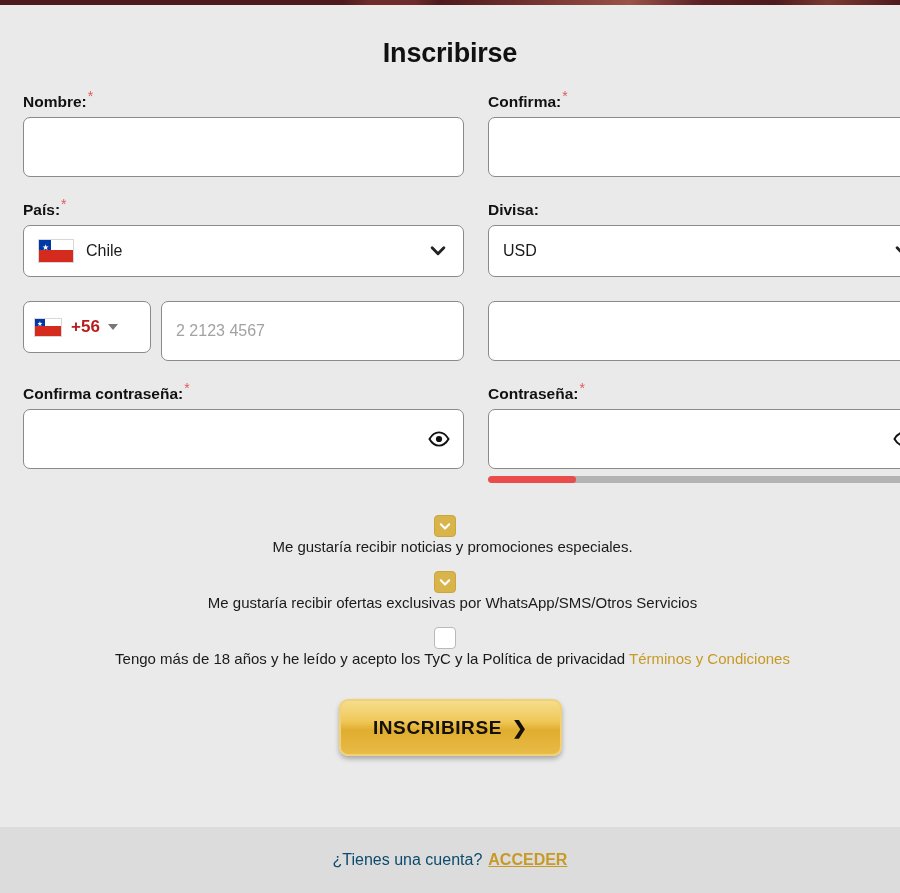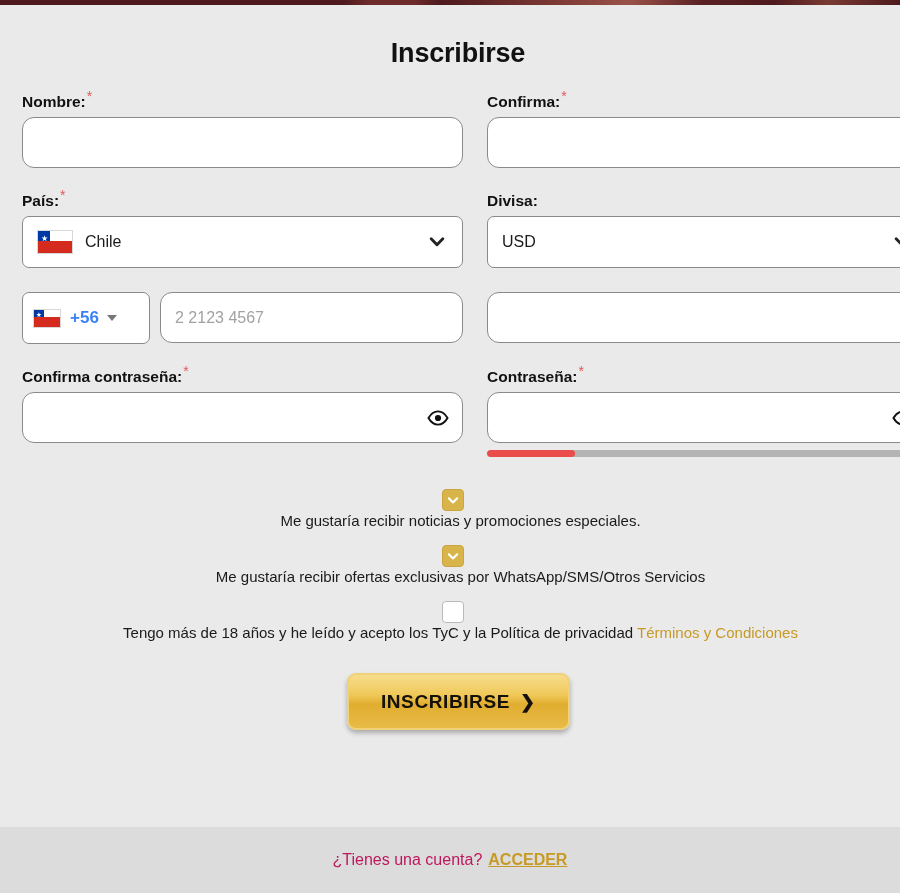--- a/index.html
+++ b/index.html
@@ -40,22 +40,21 @@
 
   .page {
     position: absolute;
     top: 5px; left: 0;
     width: 900px;
     height: 822px;
     background: #eaeaea;
   }
 
   .form-wrap {
-    padding: 0 6px;
-    margin-left: 16px;
+    padding: 0 23px;
   }
 
   h1.title {
     text-align: center;
     font-size: 27px;
     font-weight: bold;
     letter-spacing: -0.2px;
     color: #111;
     margin-top: 33px;
     margin-bottom: 0;
@@ -83,24 +82,24 @@
     color: #e2585c;
     font-size: 14px;
     font-weight: normal;
     vertical-align: super;
     line-height: 0;
     margin-left: 1px;
   }
 
   .input-box {
     width: 100%;
-    height: 51px;
+    height: 60px;
     background: #fff;
     border: 1px solid #8a8a8a;
-    border-radius: 12px;
+    border-radius: 7px;
     font-family: "Liberation Sans", sans-serif;
     font-size: 16px;
     color: #222;
     padding: 0 14px;
     outline: none;
     display: block;
   }
   .input-box::placeholder { color: #a2a2a2; }
 
   
@@ -181,21 +180,21 @@
     border: 1px solid #8a8a8a;
     border-radius: 7px;
     display: flex;
     align-items: center;
     padding: 0 10px;
     cursor: pointer;
   }
   .phone-prefix .code {
     font-size: 17px;
     font-weight: bold;
-    color: #3b82f6;
+    color: #b91c1c;
   }
   .phone-prefix .caret {
     margin-left: 8px;
     width: 0; height: 0;
     border-left: 5px solid transparent;
     border-right: 5px solid transparent;
     border-top: 6px solid #777;
   }
   .phone-input { flex: 1 1 auto; }
 
@@ -313,21 +312,21 @@
     top: 827px; left: 0;
     width: 900px;
     height: 66px;
     background: #dcdcdc;
     display: flex;
     align-items: center;
     justify-content: center;
   }
   .footer-text {
     font-size: 16px;
-    color: #be185d;
+    color: #0c4a6e;
   }
   .footer-link {
     font-size: 16px;
     font-weight: bold;
     color: #c79a25;
     text-decoration: underline;
     margin-left: 6px;
     cursor: pointer;
   }
 </style>

